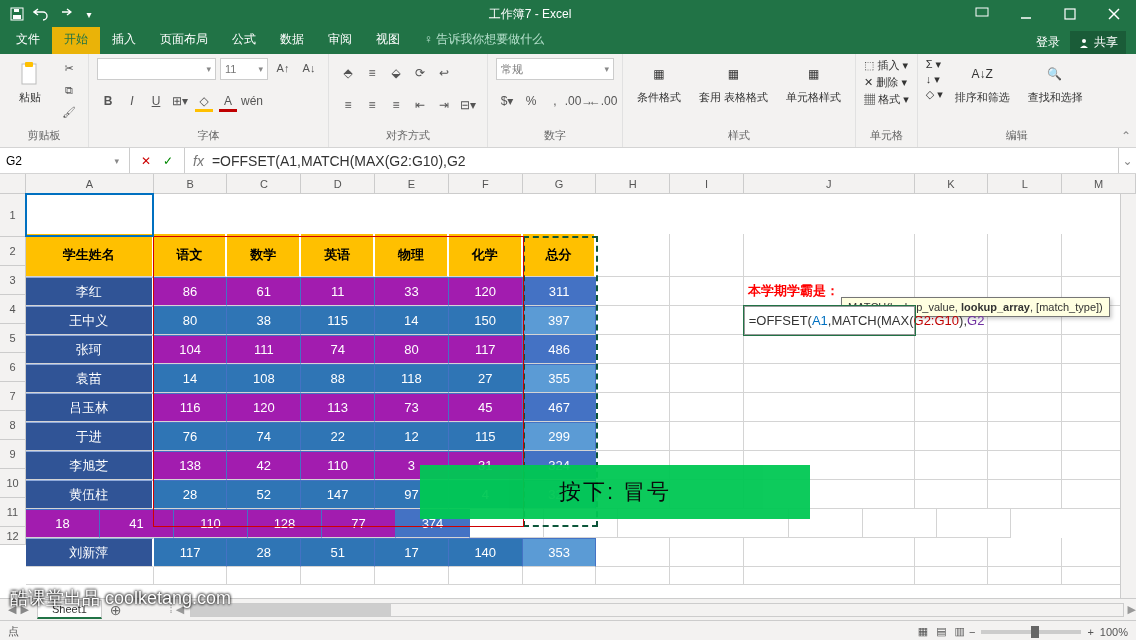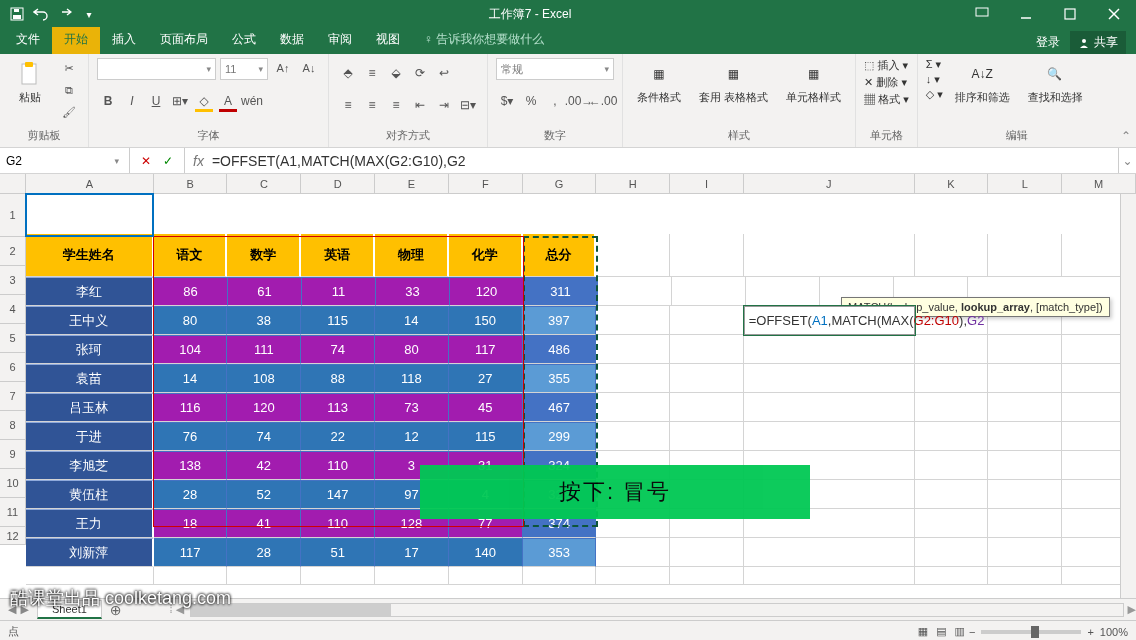--- a/index.html
+++ b/index.html
@@ -349,20 +349,21 @@
       <div class="row">
         <div class="cell name-cell" style="width: 128px; height: 29px;">李红</div>
         <div class="cell score-cell" style="width: 74px; height: 29px;">86</div>
         <div class="cell score-cell" style="width: 74px; height: 29px;">61</div>
         <div class="cell score-cell" style="width: 74px; height: 29px;">11</div>
         <div class="cell score-cell" style="width: 74px; height: 29px;">33</div>
         <div class="cell score-cell" style="width: 74px; height: 29px;">120</div>
         <div class="cell sum-cell" style="width: 74px; height: 29px;">311</div>
         <div class="cell" style="width: 74px; height: 29px;"></div>
         <div class="cell" style="width: 74px; height: 29px;"></div>
+        <div class="cell label-red" style="width: 171px; height: 29px;">本学期学霸是：</div>
         <div class="cell" style="width: 74px; height: 29px;"></div>
         <div class="cell" style="width: 74px; height: 29px;"></div>
         <div class="cell" style="width: 74px; height: 29px;"></div>
       </div>
       <div class="row">
         <div class="cell name-cell" style="width: 128px; height: 29px;">王中义</div>
         <div class="cell score-cell light" style="width: 74px; height: 29px;">80</div>
         <div class="cell score-cell light" style="width: 74px; height: 29px;">38</div>
         <div class="cell score-cell light" style="width: 74px; height: 29px;">115</div>
         <div class="cell score-cell light" style="width: 74px; height: 29px;">14</div>
@@ -459,21 +460,20 @@
         <div class="cell score-cell light" style="width: 74px; height: 29px;">4</div>
         <div class="cell sum-cell" style="width: 74px; height: 29px; background: rgb(91, 155, 213);">328</div>
         <div class="cell" style="width: 74px; height: 29px;"></div>
         <div class="cell" style="width: 74px; height: 29px;"></div>
         <div class="cell" style="width: 171px; height: 29px;"></div>
         <div class="cell" style="width: 74px; height: 29px;"></div>
         <div class="cell" style="width: 74px; height: 29px;"></div>
         <div class="cell" style="width: 74px; height: 29px;"></div>
       </div>
       <div class="row">
-        <div class="cell name-cell" style="width: 128px; height: 29px;">王力</div>
         <div class="cell score-cell" style="width: 74px; height: 29px;">18</div>
         <div class="cell score-cell" style="width: 74px; height: 29px;">41</div>
         <div class="cell score-cell" style="width: 74px; height: 29px;">110</div>
         <div class="cell score-cell" style="width: 74px; height: 29px;">128</div>
         <div class="cell score-cell" style="width: 74px; height: 29px;">77</div>
         <div class="cell sum-cell" style="width: 74px; height: 29px;">374</div>
         <div class="cell" style="width: 74px; height: 29px;"></div>
         <div class="cell" style="width: 74px; height: 29px;"></div>
         <div class="cell" style="width: 171px; height: 29px;"></div>
         <div class="cell" style="width: 74px; height: 29px;"></div>

